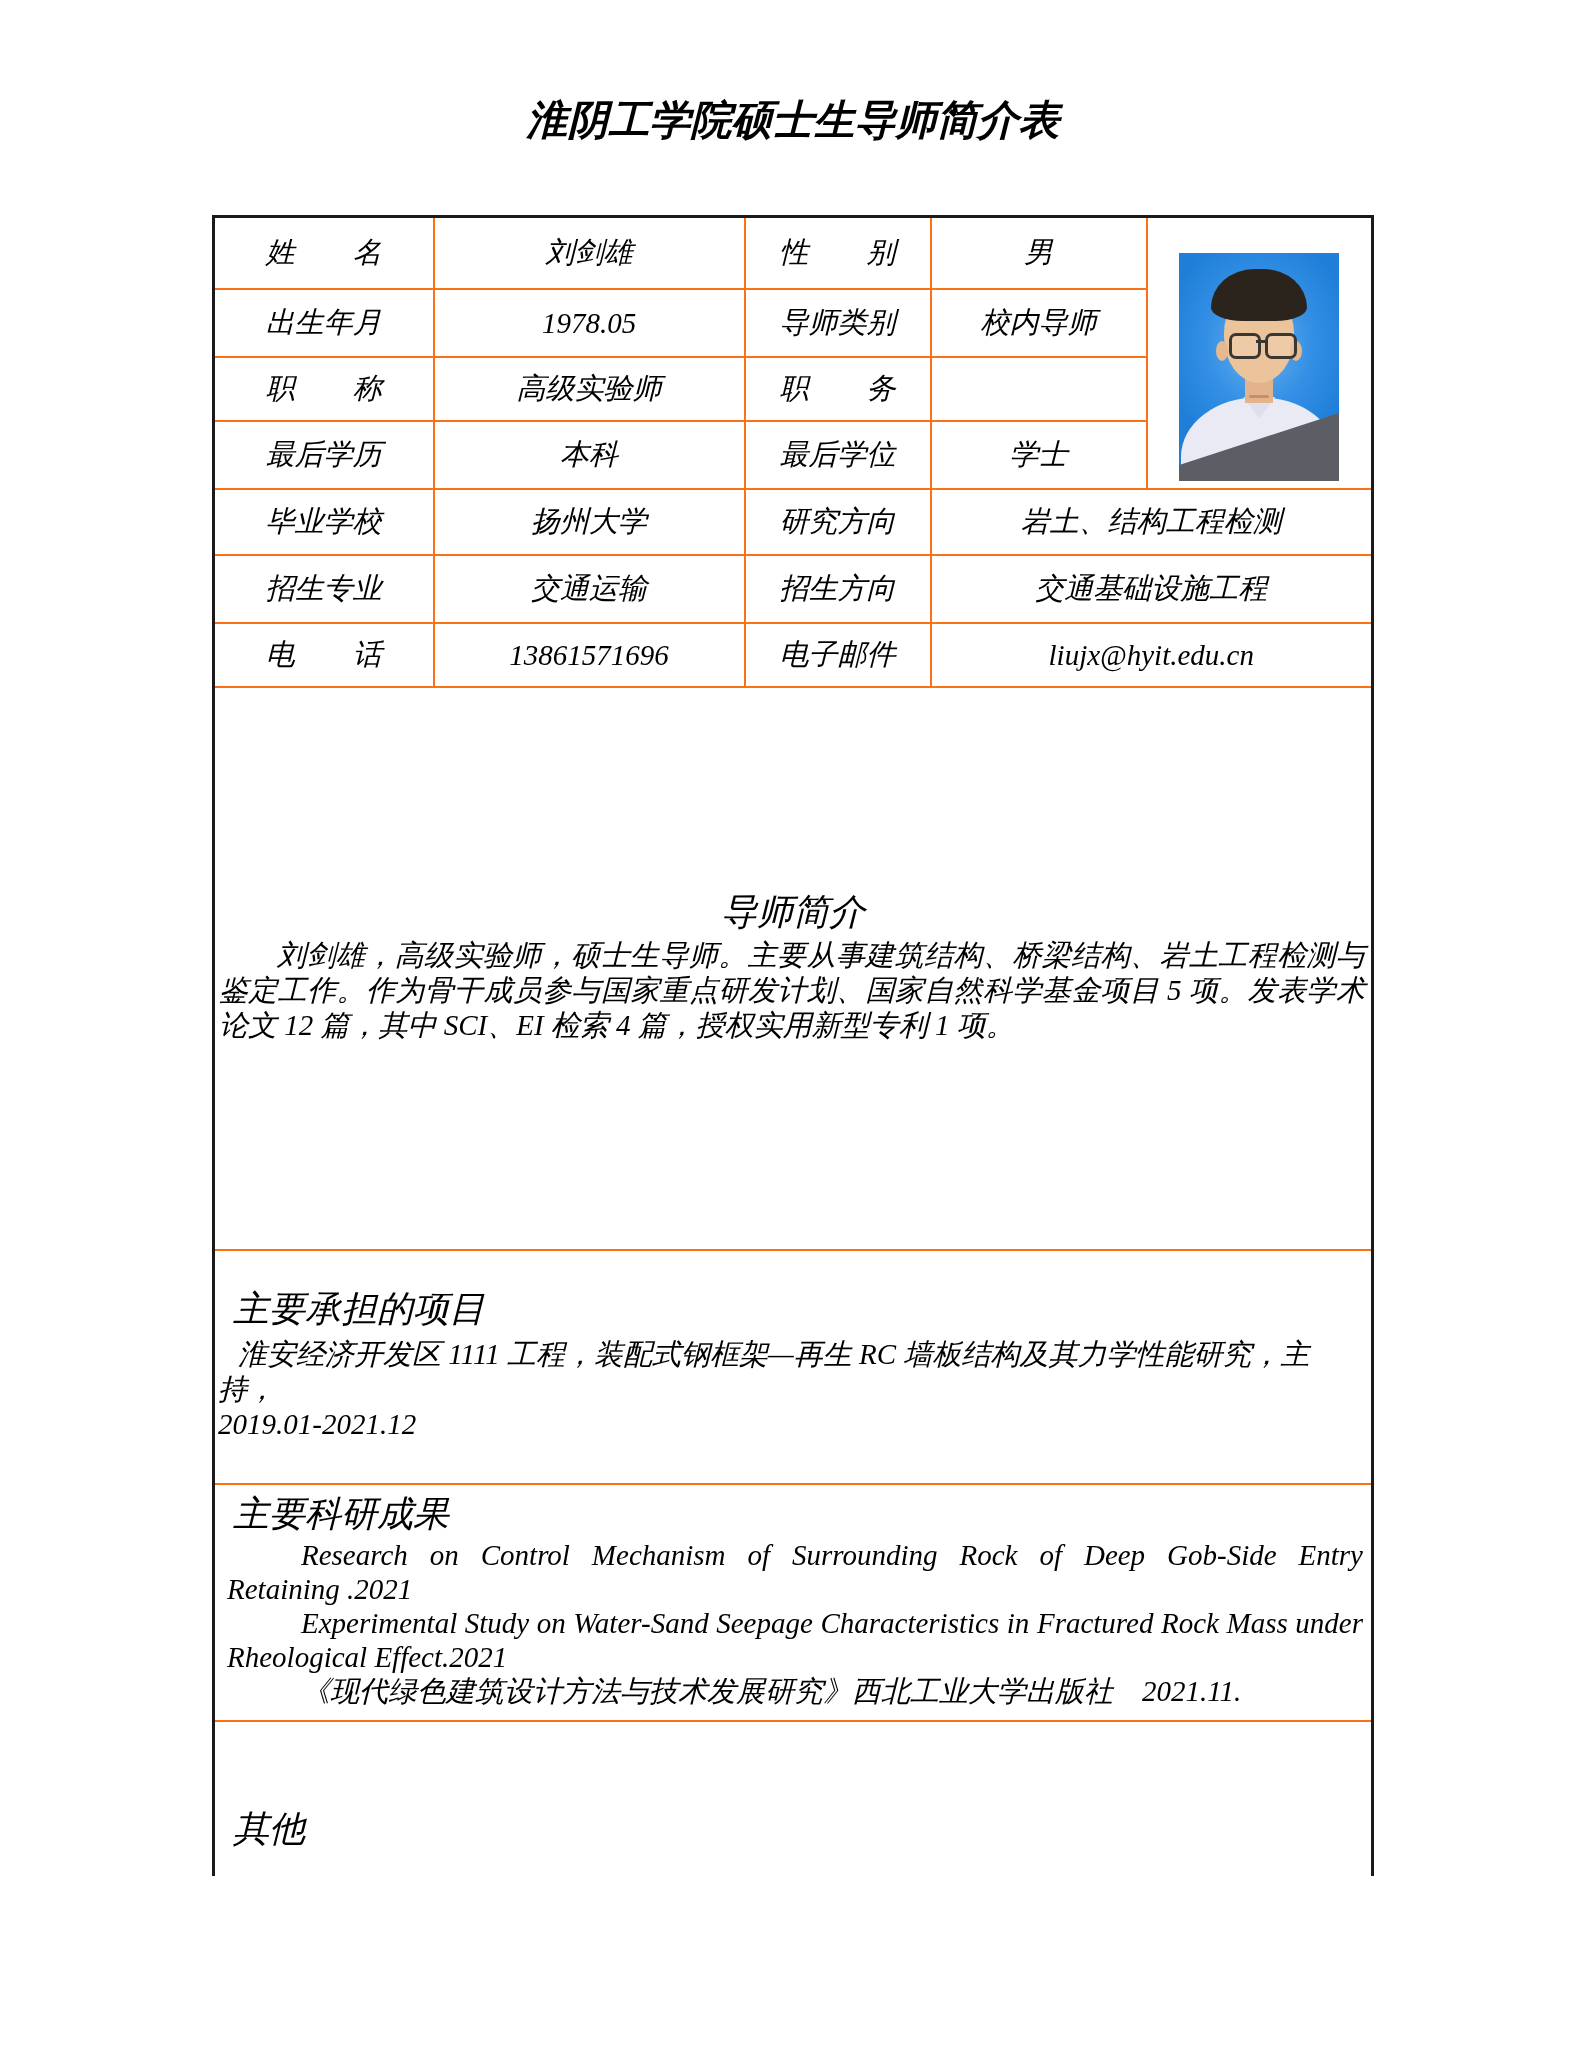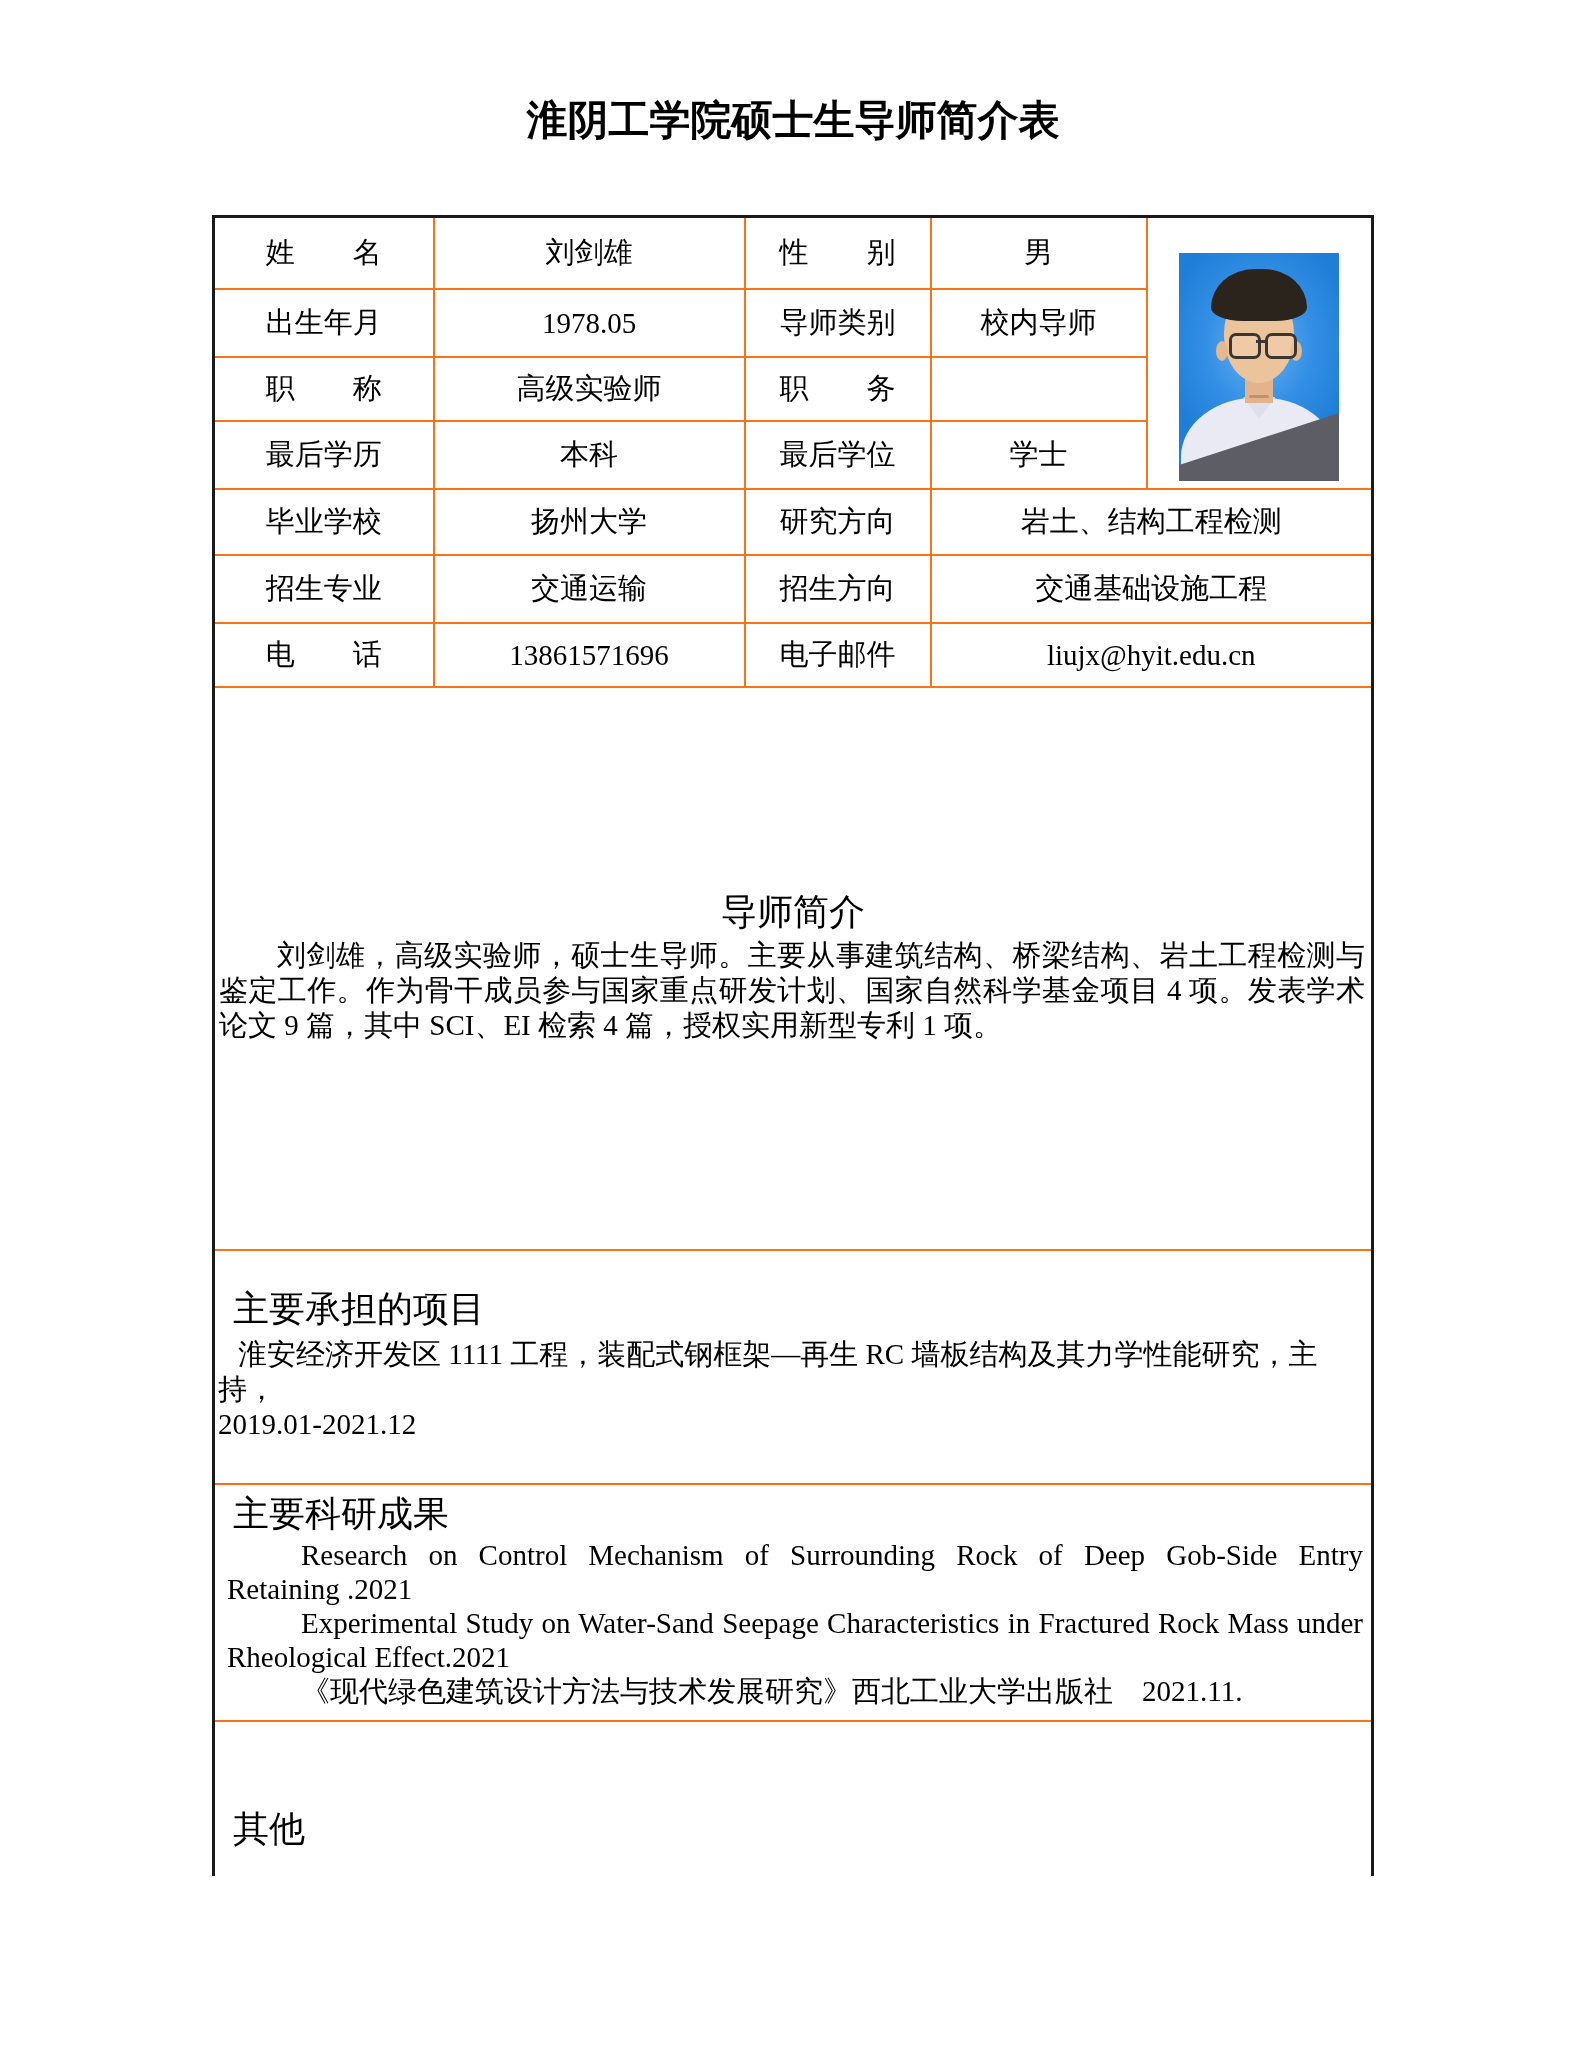--- a/index.html
+++ b/index.html
@@ -3,20 +3,21 @@
 <meta charset="utf-8">
 <style>
   html,body{margin:0;padding:0;background:#ffffff;}
   .page{
     position:relative;
     width:1586px;height:1876px;
     background:#ffffff;
     font-family:"Liberation Serif","DejaVu Serif",serif;
     color:#000;
     overflow:hidden;
+    font-style:italic;
   }
   .doc-title{
     margin:0;
     padding-top:95px;
     height:50px;
     text-align:center;
     font-family:"Liberation Sans","DejaVu Sans",sans-serif;
     font-weight:bold;
     font-size:41px;
     line-height:50px;
@@ -215,21 +216,21 @@
     <tr class="r7">
       <td class="lbl">电　　话</td>
       <td class="val">13861571696</td>
       <td class="lbl">电子邮件</td>
       <td class="val" colspan="2">liujx@hyit.edu.cn</td>
     </tr>
 
     <tr>
       <td class="section intro-cell" colspan="5">
         <div class="section-heading center">导师简介</div>
-        <p class="intro-body">刘剑雄，高级实验师，硕士生导师。主要从事建筑结构、桥梁结构、岩土工程检测与鉴定工作。作为骨干成员参与国家重点研发计划、国家自然科学基金项目 4 项。发表学术论文 9 篇，其中 SCI、EI 检索 4 篇，授权实用新型专利 1 项。</p>
+        <p class="intro-body">刘剑雄，高级实验师，硕士生导师。主要从事建筑结构、桥梁结构、岩土工程检测与鉴定工作。作为骨干成员参与国家重点研发计划、国家自然科学基金项目 5 项。发表学术论文 12 篇，其中 SCI、EI 检索 4 篇，授权实用新型专利 1 项。</p>
       </td>
     </tr>
 
     <tr>
       <td class="section projects-cell" colspan="5">
         <div class="section-heading">主要承担的项目</div>
         <p class="proj-line first">淮安经济开发区 1111 工程，装配式钢框架—再生 RC 墙板结构及其力学性能研究，主持，</p>
         <p class="proj-line cont">2019.01-2021.12</p>
       </td>
     </tr>

